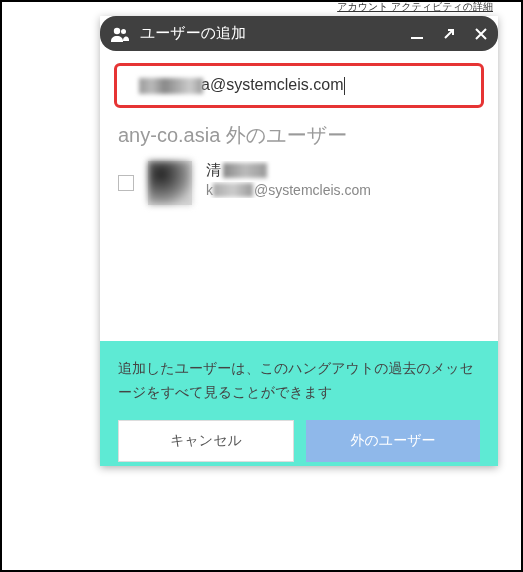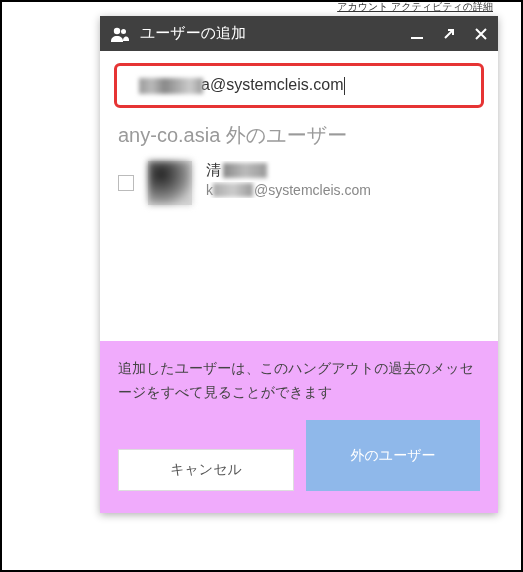--- a/index.html
+++ b/index.html
@@ -35,20 +35,21 @@
   background: #fff;
   box-shadow: 0 2px 8px rgba(0,0,0,0.3);
 }
 .titlebar {
   background: #404040;
   color: #fff;
   display: flex;
   align-items: center;
   padding: 8px 10px;
   gap: 10px;
+  border-radius: 16px;
 }
 .titlebar-icon {
   display: inline-flex;
 }
 .titlebar-title {
   font-size: 15px;
   flex: 1;
 }
 .titlebar-controls {
   display: flex;
@@ -144,22 +145,22 @@
 }
 .blur-name {
   display: inline-block;
   width: 44px;
   height: 15px;
   background: linear-gradient(90deg, #888, #bbb, #999);
   filter: blur(2px);
 }
 .spacer { height: 130px; }
 .footer {
-  background: #f0abfc;
-  padding: 16px 18px 22px 18px;
+  background: #5eead4;
+  padding: 16px 18px 4px 18px;
 }
 .footer-note {
   font-size: 14px;
   color: #444;
   line-height: 1.7;
   margin-bottom: 16px;
 }
 .footer-buttons {
   display: flex;
   gap: 12px;
@@ -170,21 +171,20 @@
   font-size: 14px;
   text-align: center;
   cursor: pointer;
   font-family: inherit;
   border: none;
 }
 .btn-cancel {
   background: #fff;
   color: #555;
   border: 1px solid #ddd;
-  margin-top: 29px;
 }
 .btn-primary {
   background: #8fb8ea;
   color: #fff;
 }
 .cursor-line {
   display: inline-block;
   width: 1px;
   height: 18px;
   background: #333;

